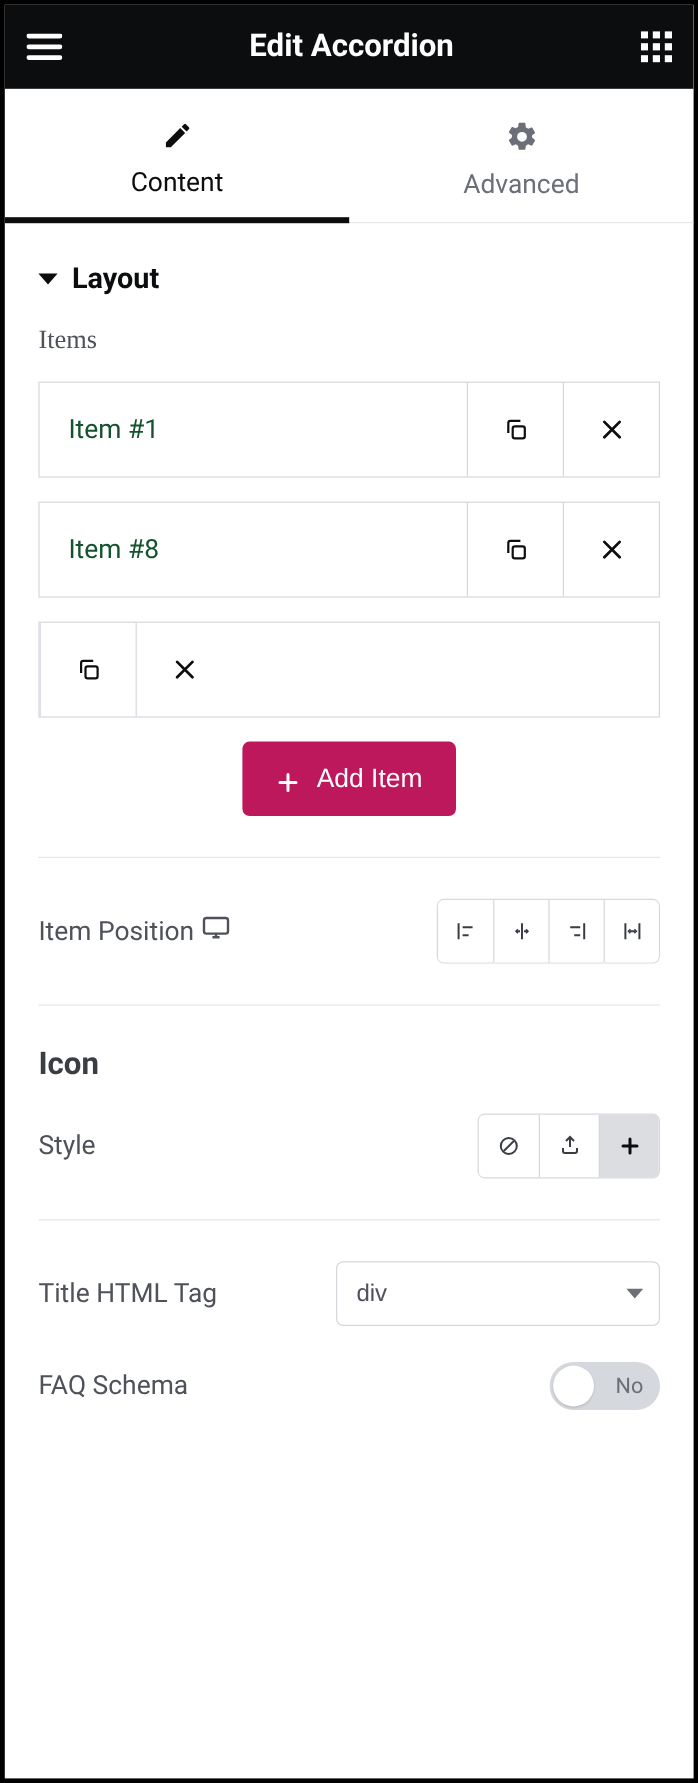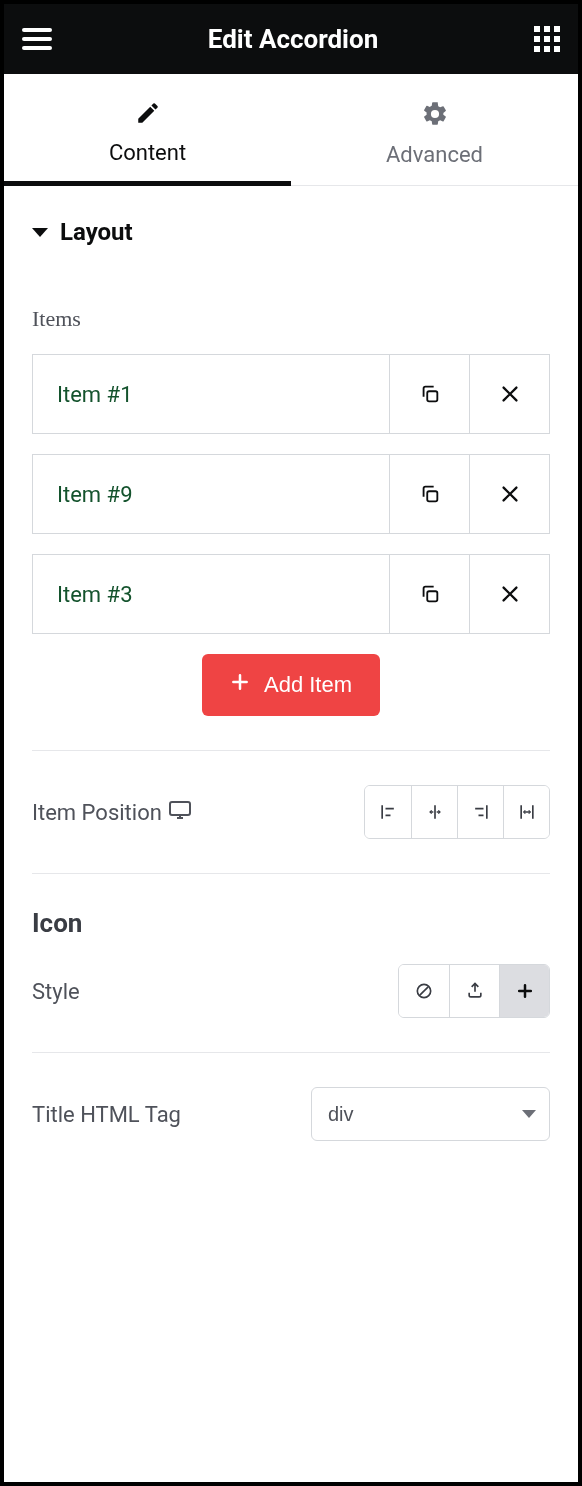--- a/index.html
+++ b/index.html
@@ -60,21 +60,21 @@
   .content { padding: 32px 28px 20px 28px; flex:1; overflow:auto;}
 
   
   .section-header {
     display: flex;
     align-items: center;
     gap: 12px;
     font-weight: 700;
     font-size: 24px;
     color: #0c0d0e;
-    margin-bottom: 60px;
+    margin-bottom: 24px;
     cursor: pointer;
   }
   .caret-down {
     width: 0; height: 0;
     border-left: 8px solid transparent;
     border-right: 8px solid transparent;
     border-top: 9px solid #0c0d0e;
   }
 
   .field-label {
@@ -108,23 +108,23 @@
     align-items: center;
     justify-content: center;
     cursor: pointer;
     color: #0c0d0e;
   }
 
   
   .add-btn {
     margin: 12px auto 0 auto;
     display: flex;
-    align-items: flex-start;
+    align-items: flex-end;
     gap: 14px;
-    background: #ef4444;
+    background: #be185d;
     color: #fff;
     border: none;
     border-radius: 6px;
     padding: 18px 28px;
     font-size: 22px;
     cursor: pointer;
   }
 
   .divider { border: none; border-top: 1px solid #e6e7ea; margin: 34px 0; }
 
@@ -170,21 +170,21 @@
     background: #fff;
   }
   .btn-group .opt:first-child { border-left: none; }
   .btn-group .opt.selected { background: #dcdde1; color:#0c0d0e; font-weight:700;}
   .btn-group .opt svg { width: 20px; height: 20px; }
   .btn-group.small .opt { width: 50px; }
 
   
   .select-wrap {
     position: relative;
-    width: 239px;
+    width: 270px;
   }
   .select-wrap select {
     width: 100%;
     height: 54px;
     padding: 0 40px 0 16px;
     font-size: 20px;
     color: #4f525a;
     border: 1px solid #d5d8dc;
     border-radius: 6px;
     background: #fff;
@@ -291,36 +291,35 @@
         </svg>
     </div>
     <div class="item-btn">
       <svg width="22" height="22" viewBox="0 0 24 24" stroke="#0c0d0e" stroke-width="2.5" stroke-linecap="round">
           <path d="M5 5l14 14M19 5L5 19"></path>
         </svg>
     </div>
   </div>
 
   <div class="item-row">
-    <div class="item-title">Item #9</div>
+    <div class="item-title">Item #8</div>
     <div class="item-btn">
       <svg width="22" height="22" viewBox="0 0 24 24" fill="none" stroke="#0c0d0e" stroke-width="2">
           <rect x="9" y="9" width="11" height="11" rx="2"></rect>
           <path d="M5 15V6a2 2 0 0 1 2-2h9"></path>
         </svg>
     </div>
     <div class="item-btn">
       <svg width="22" height="22" viewBox="0 0 24 24" stroke="#0c0d0e" stroke-width="2.5" stroke-linecap="round">
           <path d="M5 5l14 14M19 5L5 19"></path>
         </svg>
     </div>
   </div>
 
   <div class="item-row">
-    <div class="item-title">Item #3</div>
     <div class="item-btn">
       <svg width="22" height="22" viewBox="0 0 24 24" fill="none" stroke="#0c0d0e" stroke-width="2">
           <rect x="9" y="9" width="11" height="11" rx="2"></rect>
           <path d="M5 15V6a2 2 0 0 1 2-2h9"></path>
         </svg>
     </div>
     <div class="item-btn">
       <svg width="22" height="22" viewBox="0 0 24 24" stroke="#0c0d0e" stroke-width="2.5" stroke-linecap="round">
           <path d="M5 5l14 14M19 5L5 19"></path>
         </svg>
@@ -410,14 +409,23 @@
       <span>Title HTML Tag</span>
     </div>
     <div class="select-wrap">
       <select>
         <option>div</option>
       </select>
       <span class="select-caret"></span>
     </div>
   </div>
 
+  <div class="control-row" style="margin-top:30px;">
+    <div class="control-label">
+      <span>FAQ Schema</span>
+    </div>
+    <div class="toggle">
+      <span class="knob"></span>
+      <span>No</span>
+    </div>
+  </div>
 
 </div>
 
 </body></html>

